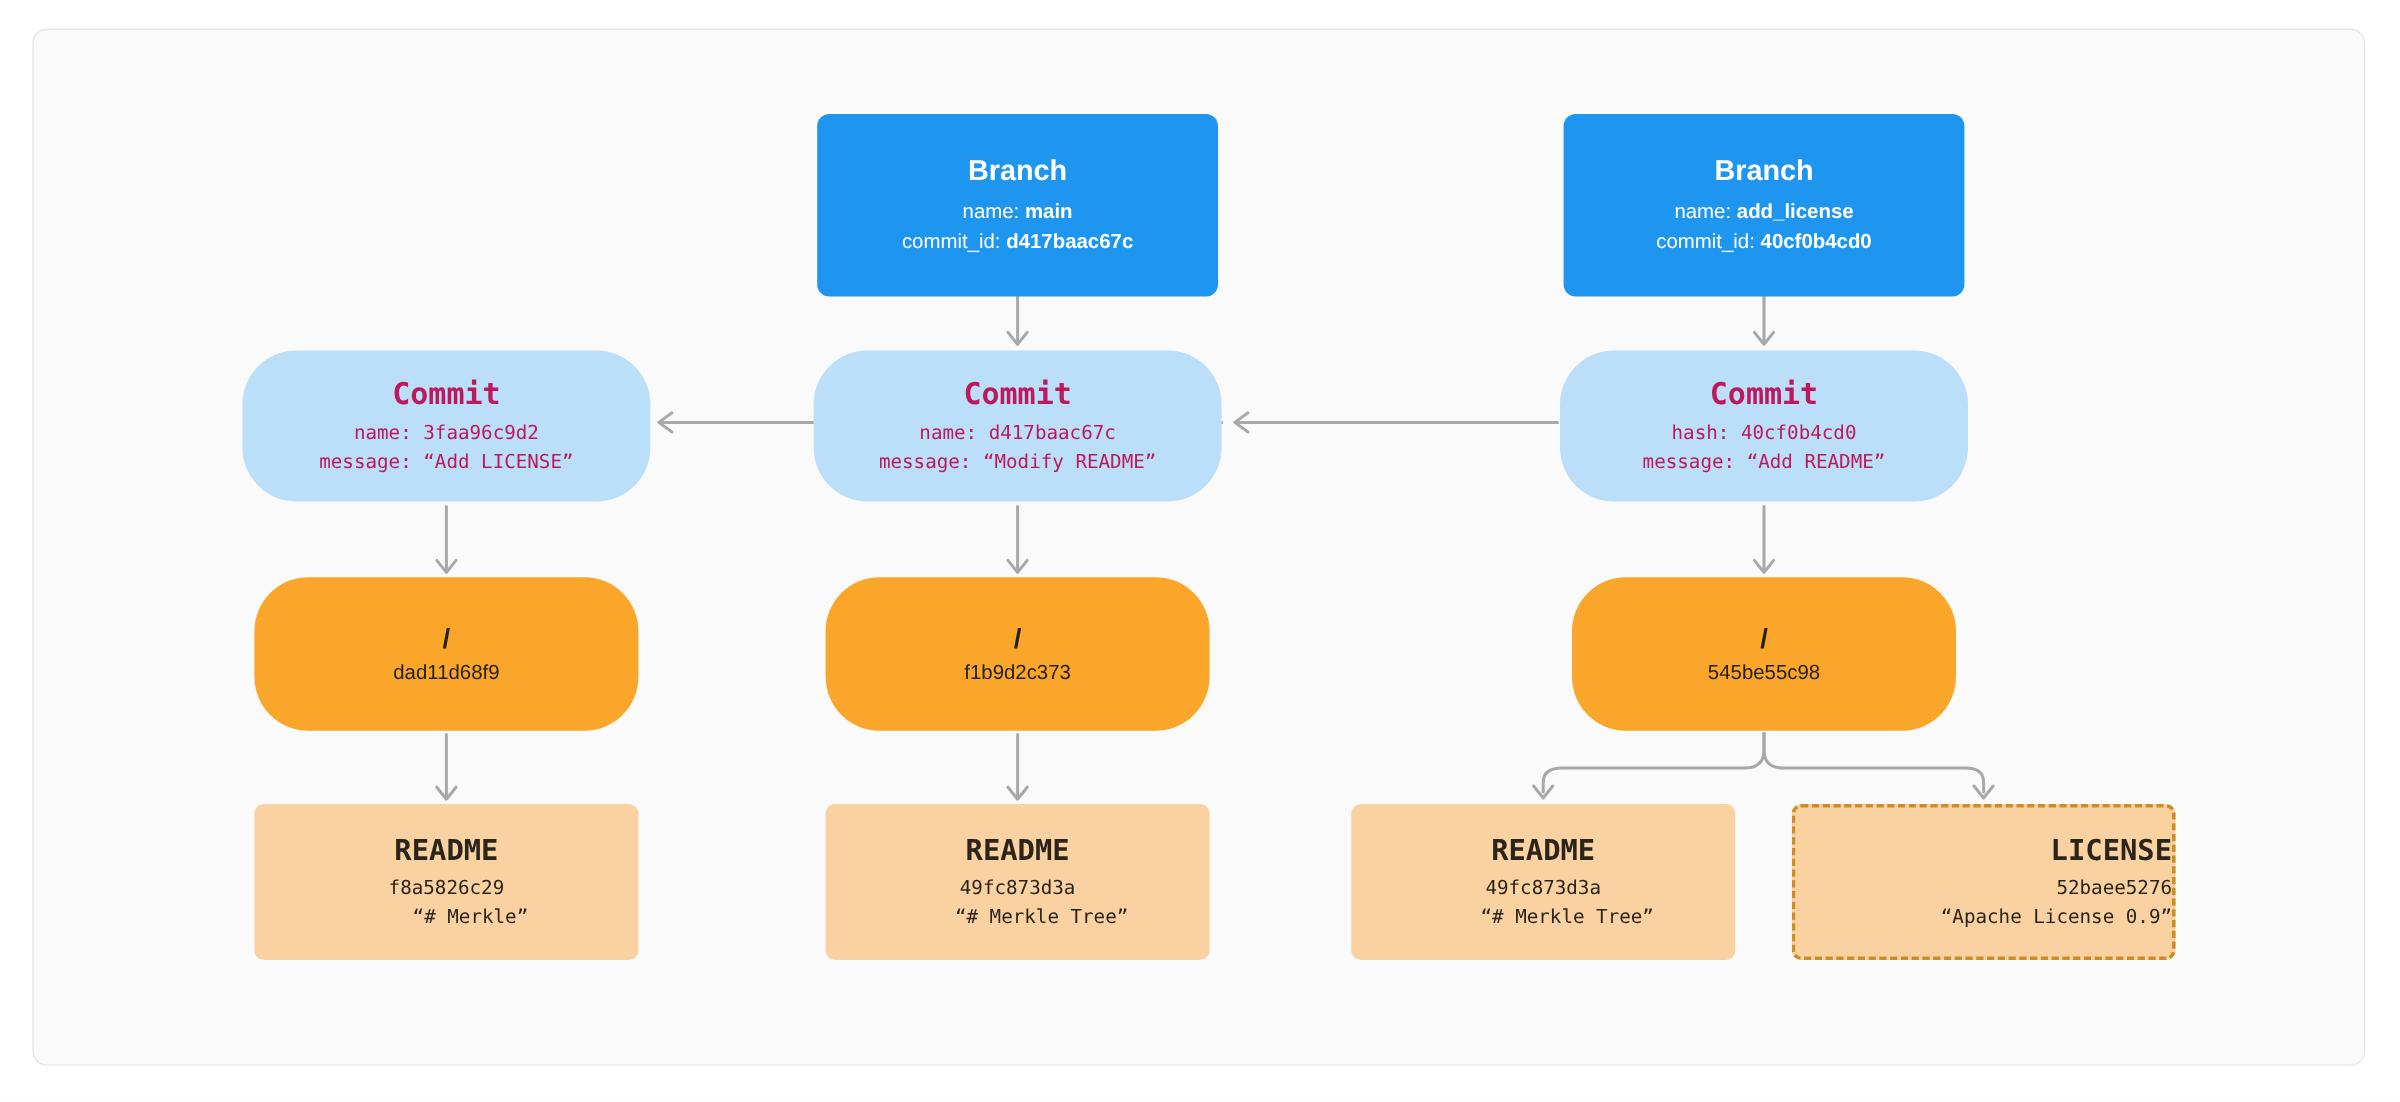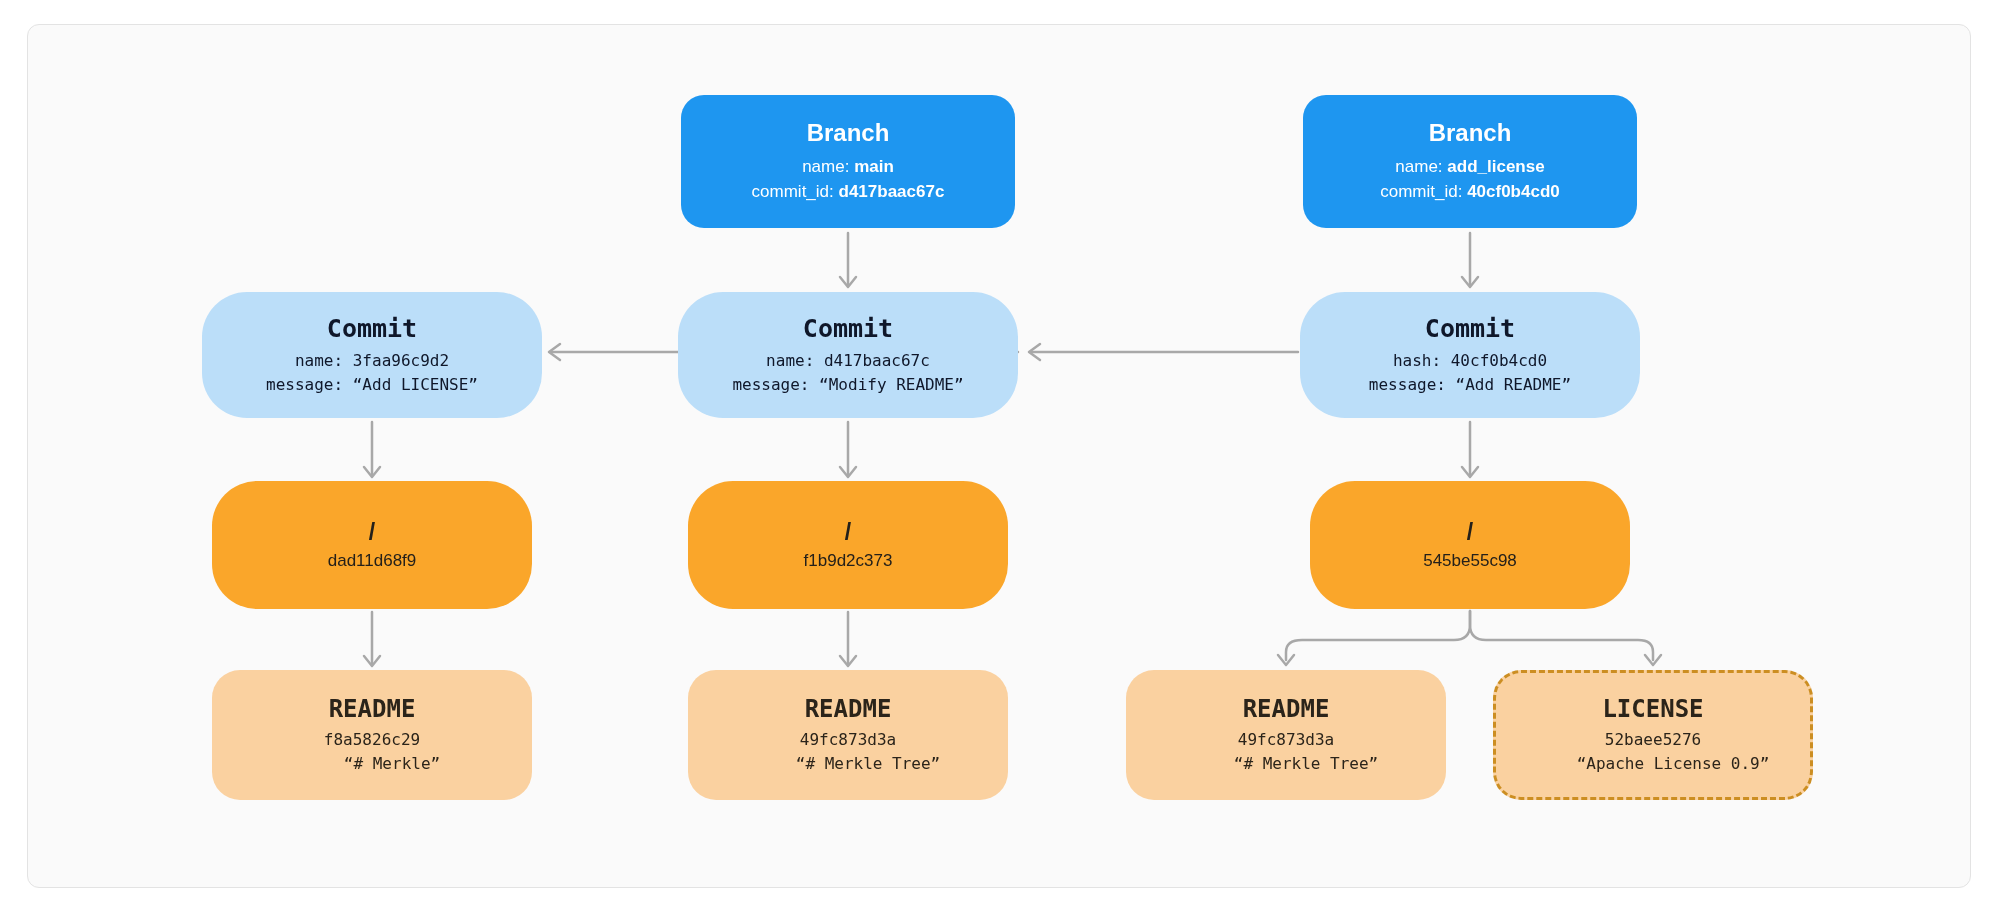--- a/index.html
+++ b/index.html
@@ -30,72 +30,72 @@
     position: absolute;
     display: flex;
     flex-direction: column;
     align-items: center;
     justify-content: center;
     text-align: center;
     box-sizing: border-box;
   }
   
   .branch {
-    width: 334px; height: 133px;
+    width: 334px; height: 152px;
     background: #1e96f0;
-    border-radius: 23px;
+    border-radius: 10px;
     color: #ffffff;
   }
   .branch .title { font-size: 24px; font-weight: 700; margin-bottom: 7px; }
   .branch .line  { font-size: 17px; font-weight: 400; line-height: 25px; }
   .branch .line .val { font-weight: 700; }
   
   .commit {
     width: 340px; height: 126px;
     background: #bbdef9;
     border-radius: 45px;
-    color: #0f172a;
+    color: #be185d;
     font-family: "DejaVu Sans Mono", monospace;
   }
   .commit .title { font-size: 25px; font-weight: 700; margin-bottom: 6px; }
   .commit .line  { font-size: 16px; font-weight: 400; line-height: 24px; }
   
   .tree {
     width: 320px; height: 128px;
     background: #faa62a;
     border-radius: 45px;
     color: #24201a;
   }
   .tree .title { font-size: 23px; font-weight: 700; margin-bottom: 5px; }
   .tree .hash  { font-size: 17px; font-weight: 400; text-align: center; }
   
   .file {
     width: 320px; height: 130px;
     background: #fad1a0;
-    border-radius: 28px;
+    border-radius: 8px;
     color: #2b241a;
     font-family: "DejaVu Sans Mono", monospace;
   }
   .file .title   { font-size: 24px; font-weight: 700; margin-bottom: 5px; }
   .file .hash    { font-size: 16px; font-weight: 400; line-height: 24px; }
   .file .content { font-size: 16px; font-weight: 400; line-height: 24px; margin-left: 40px; }
   .file.dashed { border: 3px dashed #cc8e22; }
   
   #branch-main        { left: 681px;  top: 95px; }
   #branch-add-license { left: 1303px; top: 95px; }
   #commit-1 { left: 202px;  top: 292px; }
   #commit-2 { left: 678px;  top: 292px; }
   #commit-3 { left: 1300px; top: 292px; }
   #tree-1 { left: 212px;  top: 481px; }
   #tree-2 { left: 688px;  top: 481px; }
   #tree-3 { left: 1310px; top: 481px; }
   #file-1 { left: 212px;  top: 670px; }
   #file-2 { left: 688px;  top: 670px; }
   #file-3 { left: 1126px; top: 670px; }
-  #file-4 { left: 1493px; top: 670px; }
+  #file-4 { left: 1493px; top: 670px; align-items: flex-end; }
 </style>
 </head>
 <body>
 
 <div class="canvas">
   <div class="panel"></div>
 
   <svg class="arrows" viewBox="0 0 2000 918" xmlns="http://www.w3.org/2000/svg" fill="none" stroke="#a8a8a8" stroke-width="2.5" stroke-linecap="round" stroke-linejoin="round">
 
     <path d="M848,233 V284"></path>

